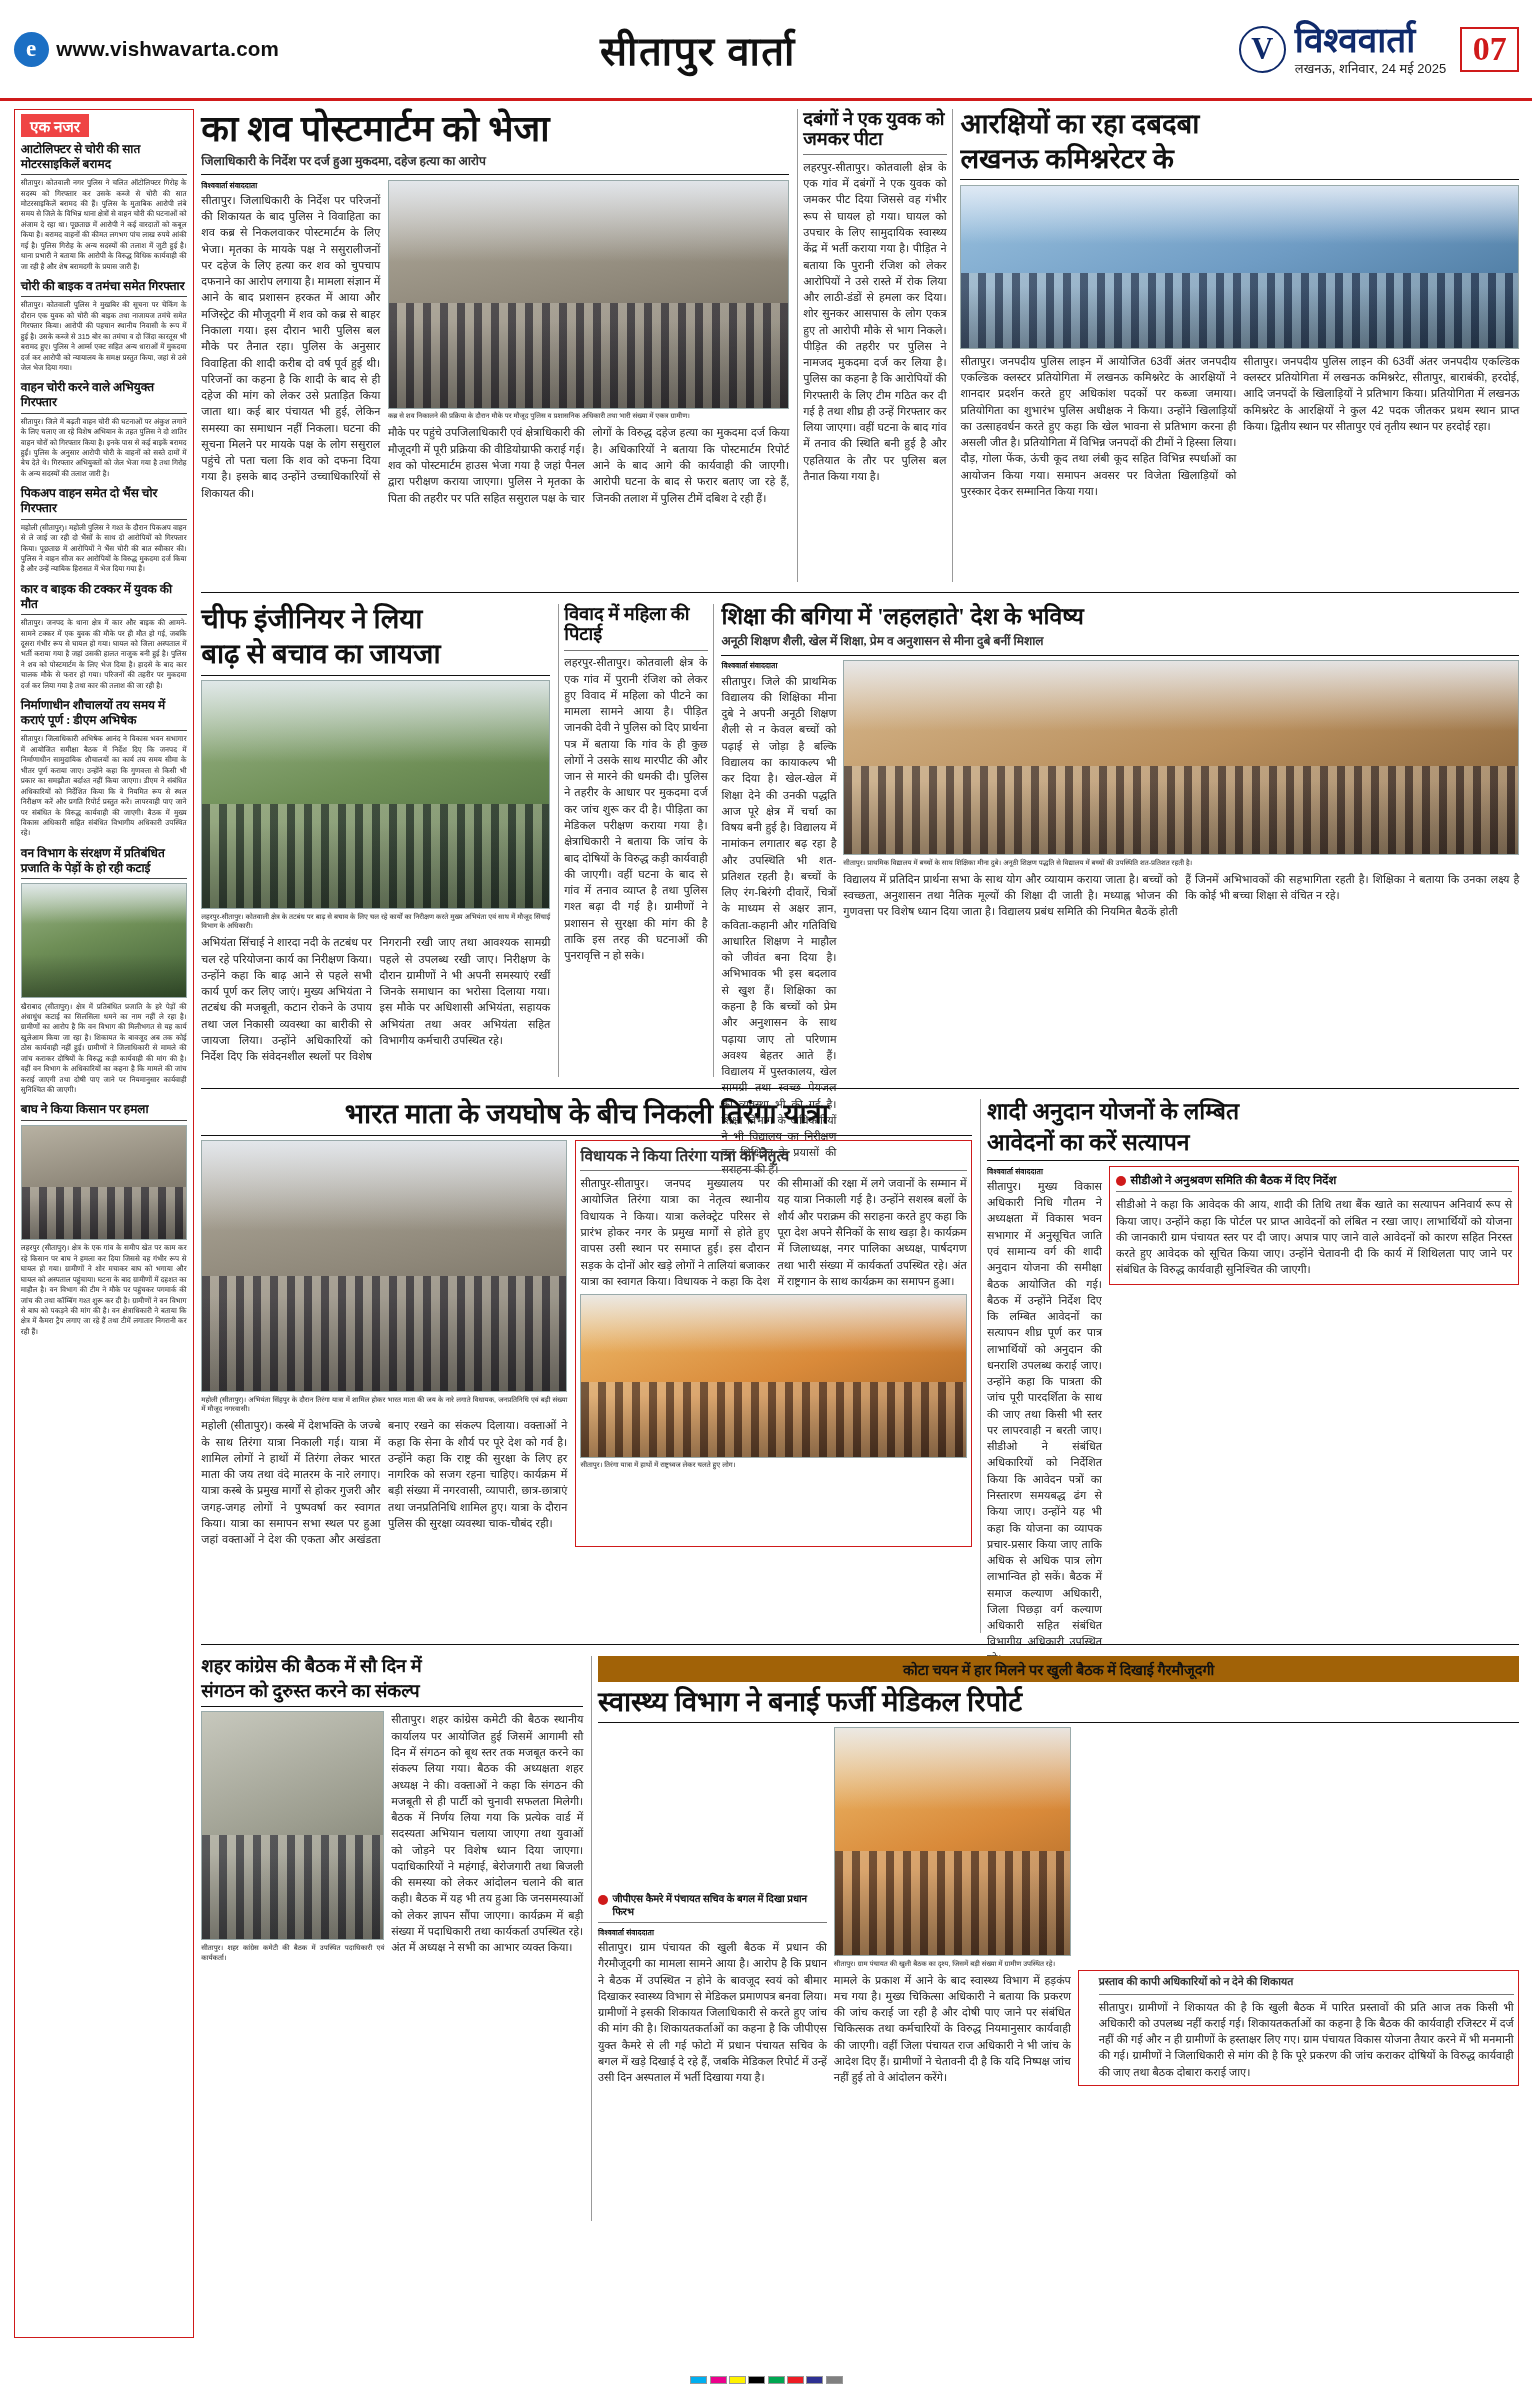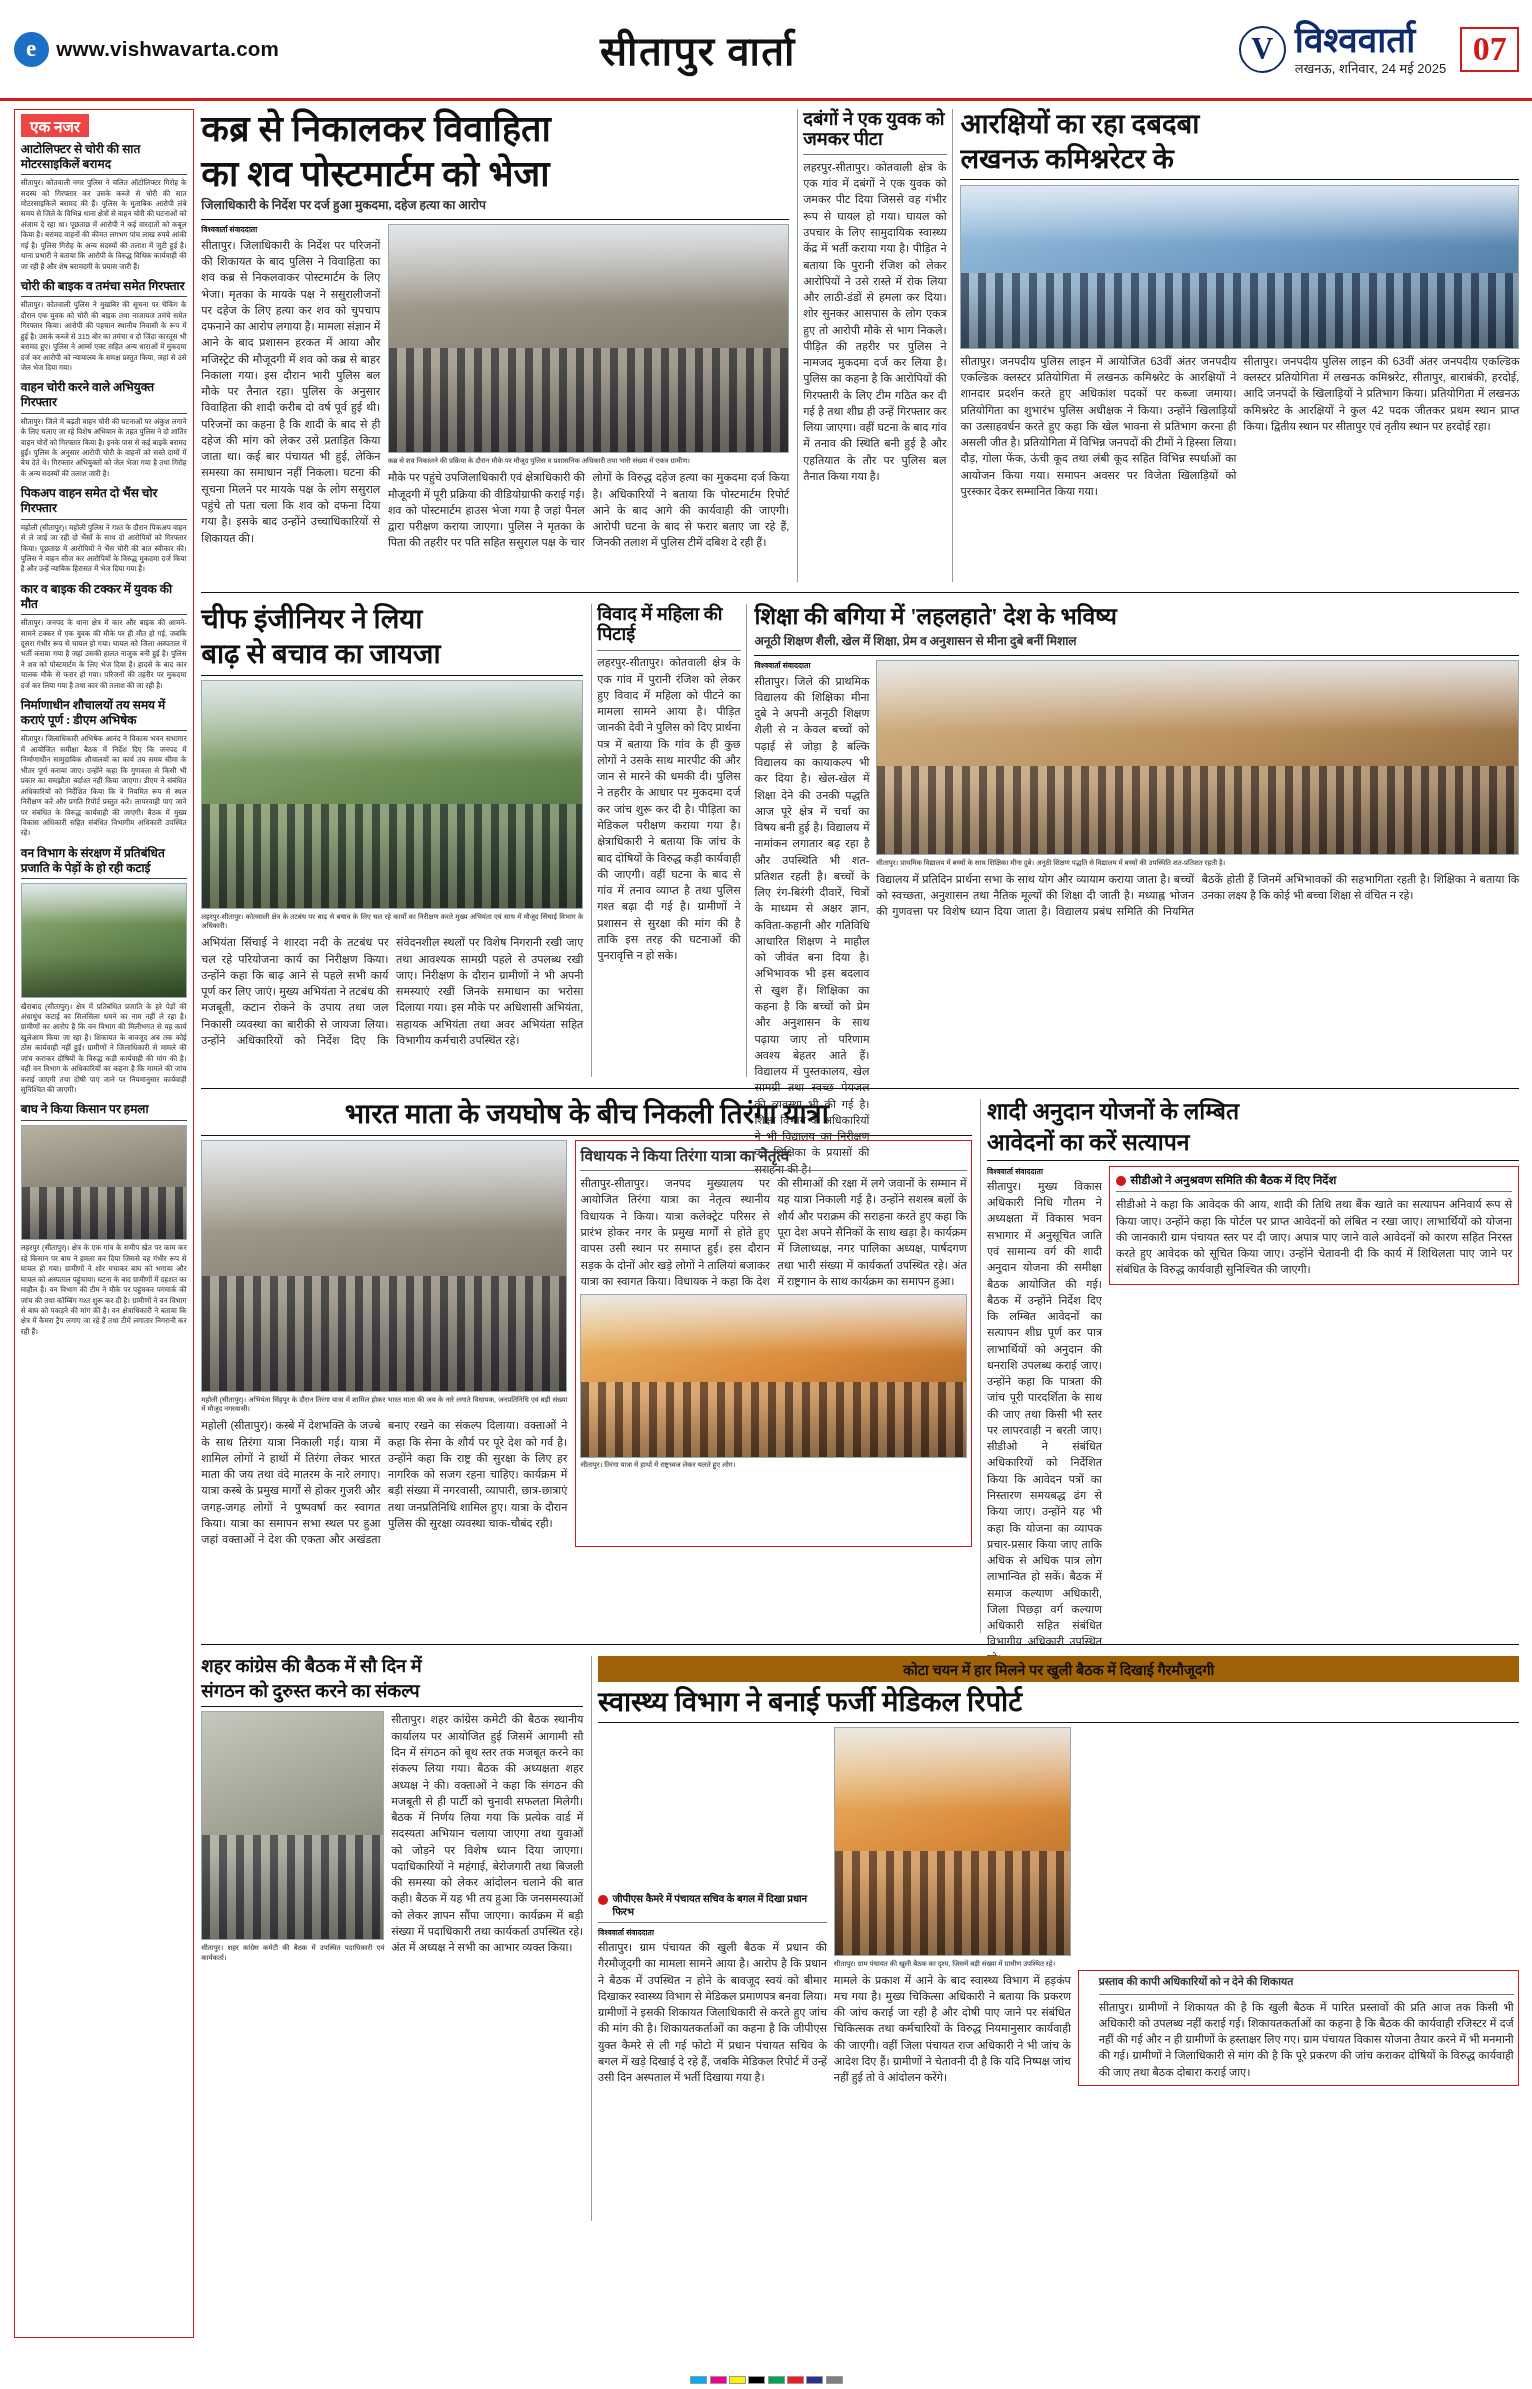--- a/index.html
+++ b/index.html
@@ -285,21 +285,20 @@
         </div>
         <div class="nazar-body">लहरपुर (सीतापुर)। क्षेत्र के एक गांव के समीप खेत पर काम कर रहे किसान पर बाघ ने हमला कर दिया जिससे वह गंभीर रूप से घायल हो गया। ग्रामीणों ने शोर मचाकर बाघ को भगाया और घायल को अस्पताल पहुंचाया। घटना के बाद ग्रामीणों में दहशत का माहौल है। वन विभाग की टीम ने मौके पर पहुंचकर पगमार्क की जांच की तथा कॉम्बिंग गश्त शुरू कर दी है। ग्रामीणों ने वन विभाग से बाघ को पकड़ने की मांग की है। वन क्षेत्राधिकारी ने बताया कि क्षेत्र में कैमरा ट्रैप लगाए जा रहे हैं तथा टीमें लगातार निगरानी कर रही हैं।</div>
       </div>
     </div>
 
     <div class="col col-rest">
 
       <div style="display:flex; gap:7.6px; height:473px;">
 
         <div style="width:588px;">
-          <h1 class="hl hl-xl">कब्र से निकालकर विवाहिता</h1>
           <h1 class="hl hl-xl">का शव पोस्टमार्टम को भेजा</h1>
           <div class="sub-hl">जिलाधिकारी के निर्देश पर दर्ज हुआ मुकदमा, दहेज हत्या का आरोप</div>
           <div class="rule"></div>
           <div style="display:flex; gap:7.6px;">
             <div style="width:179px;">
               <div class="byline">विश्ववार्ता संवाददाता</div>
               <div class="body-text">सीतापुर। जिलाधिकारी के निर्देश पर परिजनों की शिकायत के बाद पुलिस ने विवाहिता का शव कब्र से निकलवाकर पोस्टमार्टम के लिए भेजा। मृतका के मायके पक्ष ने ससुरालीजनों पर दहेज के लिए हत्या कर शव को चुपचाप दफनाने का आरोप लगाया है। मामला संज्ञान में आने के बाद प्रशासन हरकत में आया और मजिस्ट्रेट की मौजूदगी में शव को कब्र से बाहर निकाला गया। इस दौरान भारी पुलिस बल मौके पर तैनात रहा। पुलिस के अनुसार विवाहिता की शादी करीब दो वर्ष पूर्व हुई थी। परिजनों का कहना है कि शादी के बाद से ही दहेज की मांग को लेकर उसे प्रताड़ित किया जाता था। कई बार पंचायत भी हुई, लेकिन समस्या का समाधान नहीं निकला। घटना की सूचना मिलने पर मायके पक्ष के लोग ससुराल पहुंचे तो पता चला कि शव को दफना दिया गया है। इसके बाद उन्होंने उच्चाधिकारियों से शिकायत की।</div>
             </div>
             <div style="flex:1;">
               <div class="photo crowd" style="height:229px;">
@@ -330,21 +329,21 @@
             <div style="flex:1;" class="body-text">सीतापुर। जनपदीय पुलिस लाइन में आयोजित 63वीं अंतर जनपदीय एकल्डिक क्लस्टर प्रतियोगिता में लखनऊ कमिश्नरेट के आरक्षियों ने शानदार प्रदर्शन करते हुए अधिकांश पदकों पर कब्जा जमाया। प्रतियोगिता का शुभारंभ पुलिस अधीक्षक ने किया। उन्होंने खिलाड़ियों का उत्साहवर्धन करते हुए कहा कि खेल भावना से प्रतिभाग करना ही असली जीत है। प्रतियोगिता में विभिन्न जनपदों की टीमों ने हिस्सा लिया। दौड़, गोला फेंक, ऊंची कूद तथा लंबी कूद सहित विभिन्न स्पर्धाओं का आयोजन किया गया। समापन अवसर पर विजेता खिलाड़ियों को पुरस्कार देकर सम्मानित किया गया।</div>
             <div style="flex:1;" class="body-text">सीतापुर। जनपदीय पुलिस लाइन की 63वीं अंतर जनपदीय एकल्डिक क्लस्टर प्रतियोगिता में लखनऊ कमिश्नरेट, सीतापुर, बाराबंकी, हरदोई, आदि जनपदों के खिलाड़ियों ने प्रतिभाग किया। प्रतियोगिता में लखनऊ कमिश्नरेट के आरक्षियों ने कुल 42 पदक जीतकर प्रथम स्थान प्राप्त किया। द्वितीय स्थान पर सीतापुर एवं तृतीय स्थान पर हरदोई रहा।</div>
           </div>
         </div>
       </div>
 
       <div class="rule"></div>
 
       <div style="display:flex; gap:7.6px; height:473px;">
 
-        <div style="width:382px;">
+        <div style="width:349px;">
           <h1 class="hl hl-lg">चीफ इंजीनियर ने लिया</h1>
           <h1 class="hl hl-lg">बाढ़ से बचाव का जायजा</h1>
           <div class="rule"></div>
           <div class="photo green" style="height:229px;">
             <div class="sky"></div>
             <div class="fig-people"></div>
           </div>
           <div class="caption">लहरपुर-सीतापुर। कोतवाली क्षेत्र के तटबंध पर बाढ़ से बचाव के लिए चल रहे कार्यों का निरीक्षण करते मुख्य अभियंता एवं साथ में मौजूद सिंचाई विभाग के अधिकारी।</div>
           <div class="body-text cols2" style="margin-top:3.1px;">अभियंता सिंचाई ने शारदा नदी के तटबंध पर चल रहे परियोजना कार्य का निरीक्षण किया। उन्होंने कहा कि बाढ़ आने से पहले सभी कार्य पूर्ण कर लिए जाएं। मुख्य अभियंता ने तटबंध की मजबूती, कटान रोकने के उपाय तथा जल निकासी व्यवस्था का बारीकी से जायजा लिया। उन्होंने अधिकारियों को निर्देश दिए कि संवेदनशील स्थलों पर विशेष निगरानी रखी जाए तथा आवश्यक सामग्री पहले से उपलब्ध रखी जाए। निरीक्षण के दौरान ग्रामीणों ने भी अपनी समस्याएं रखीं जिनके समाधान का भरोसा दिलाया गया। इस मौके पर अधिशासी अभियंता, सहायक अभियंता तथा अवर अभियंता सहित विभागीय कर्मचारी उपस्थित रहे।</div>
         </div>

